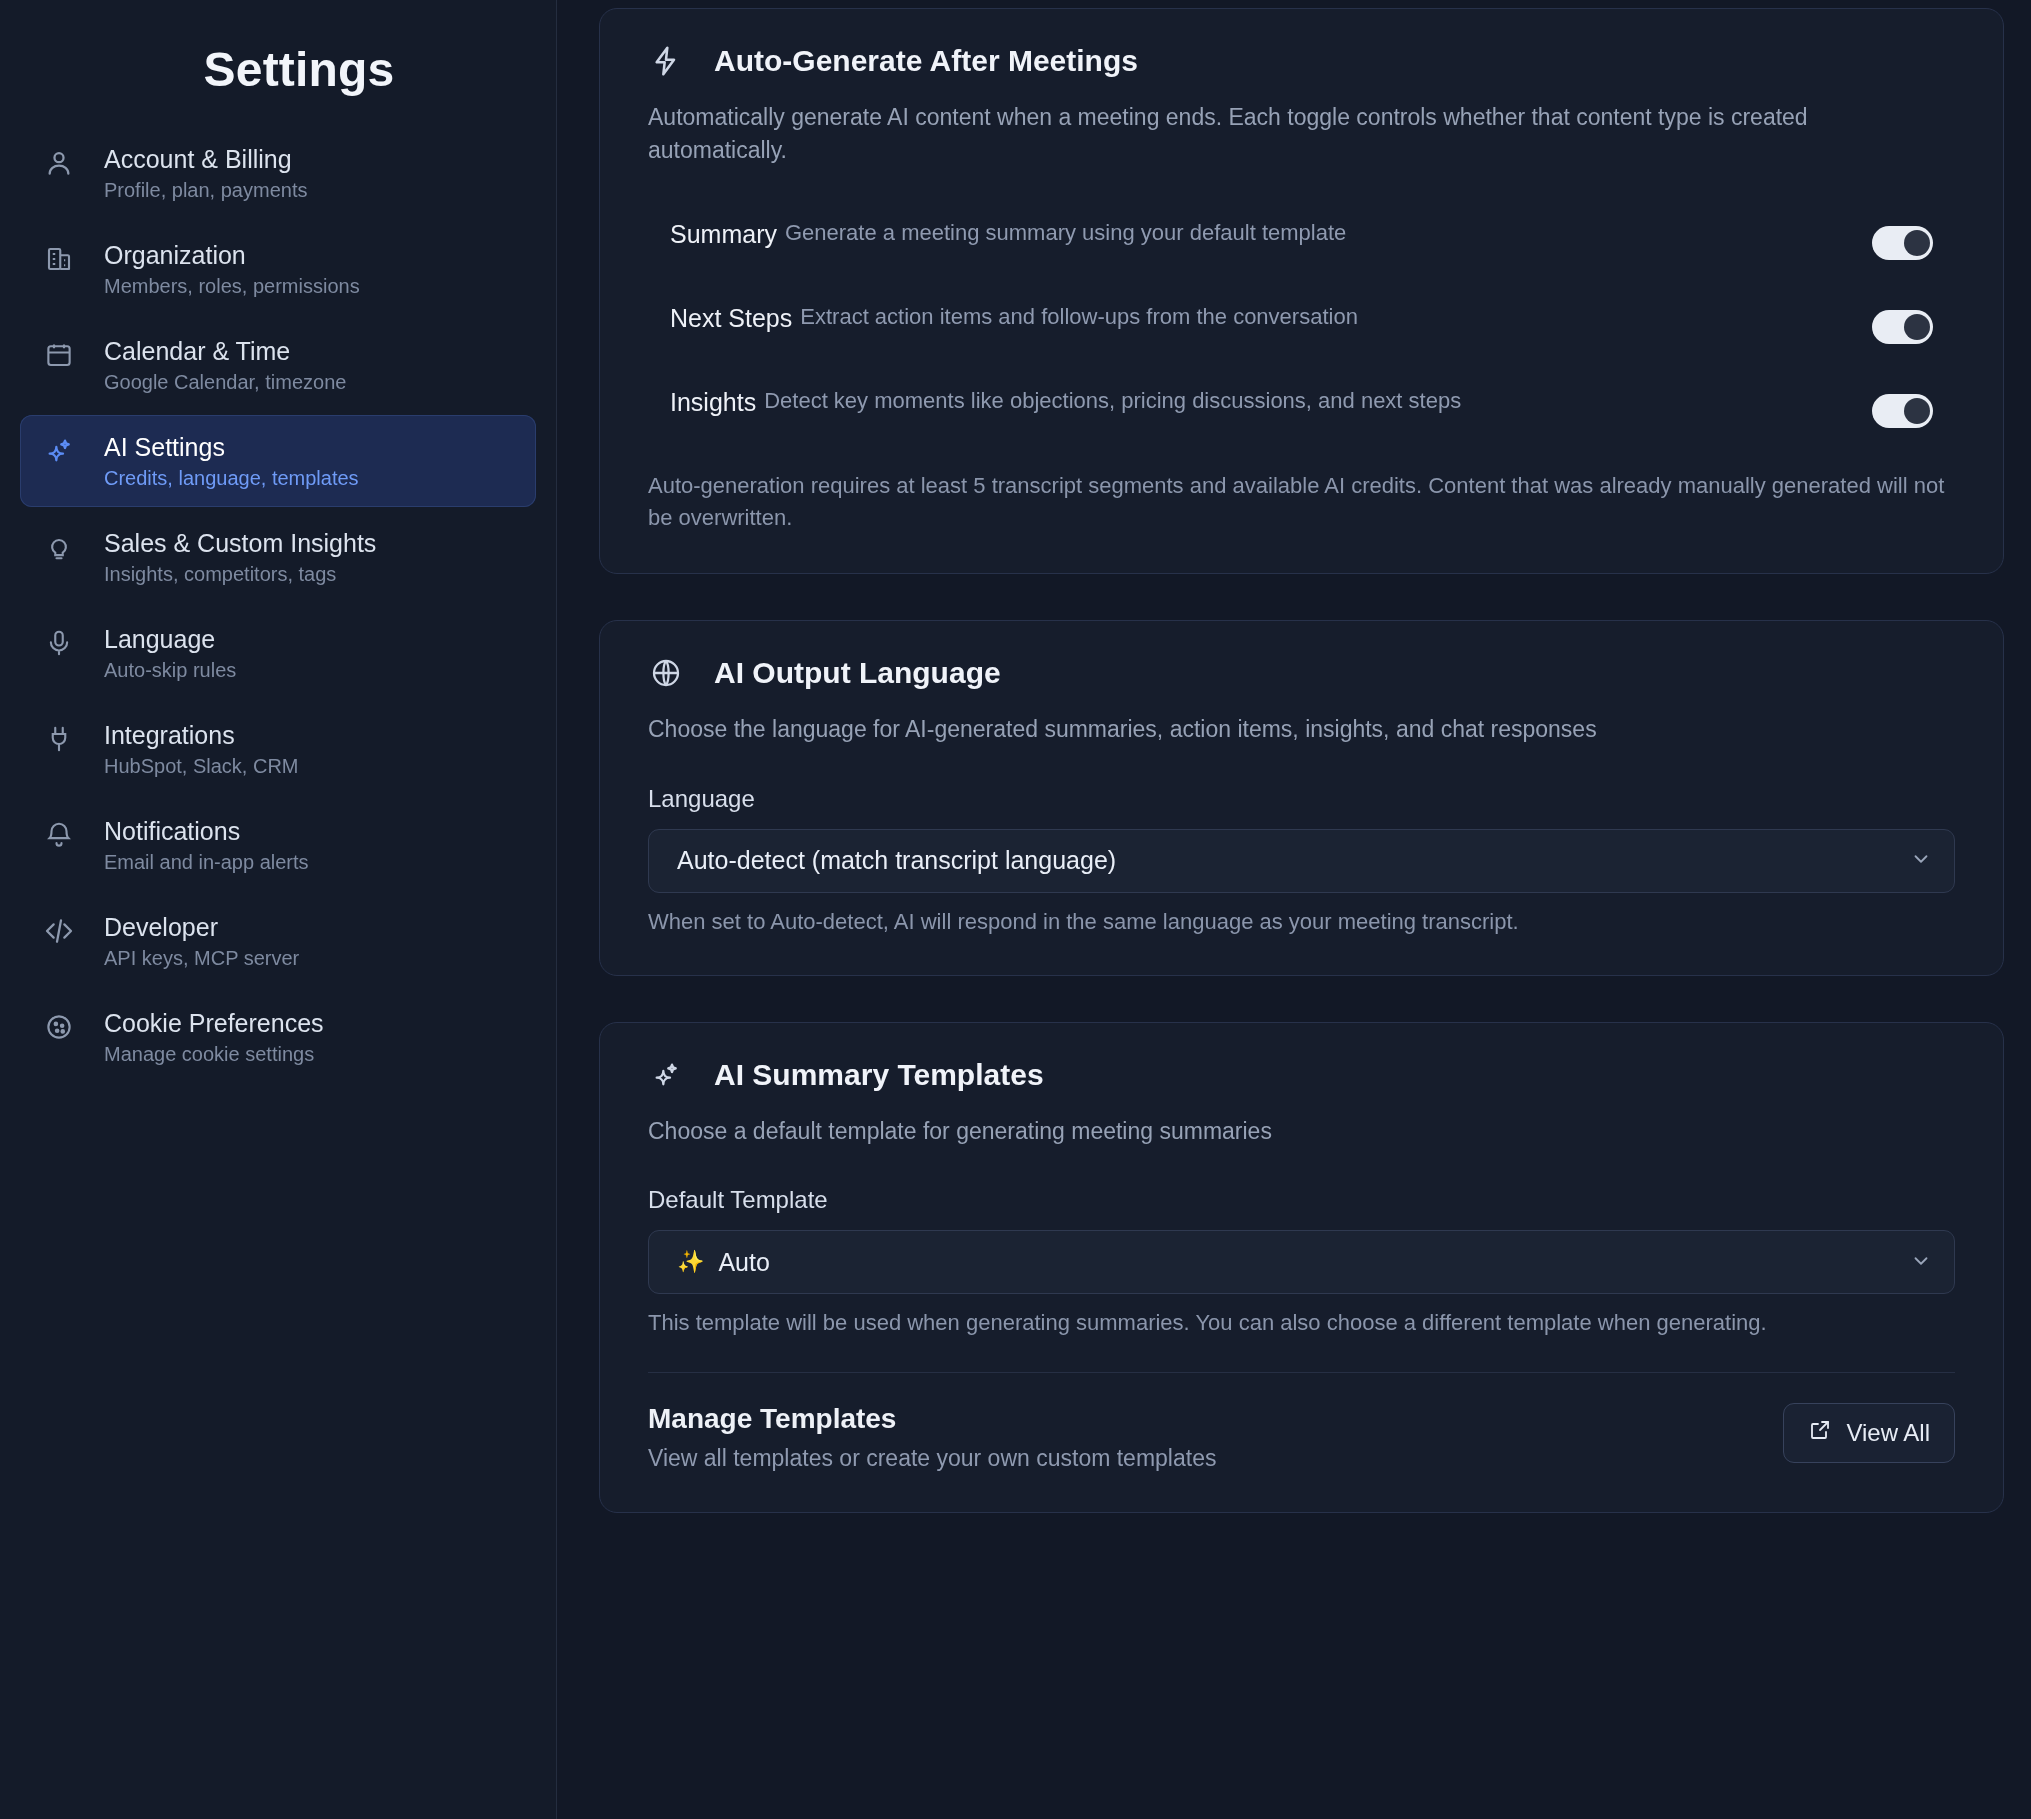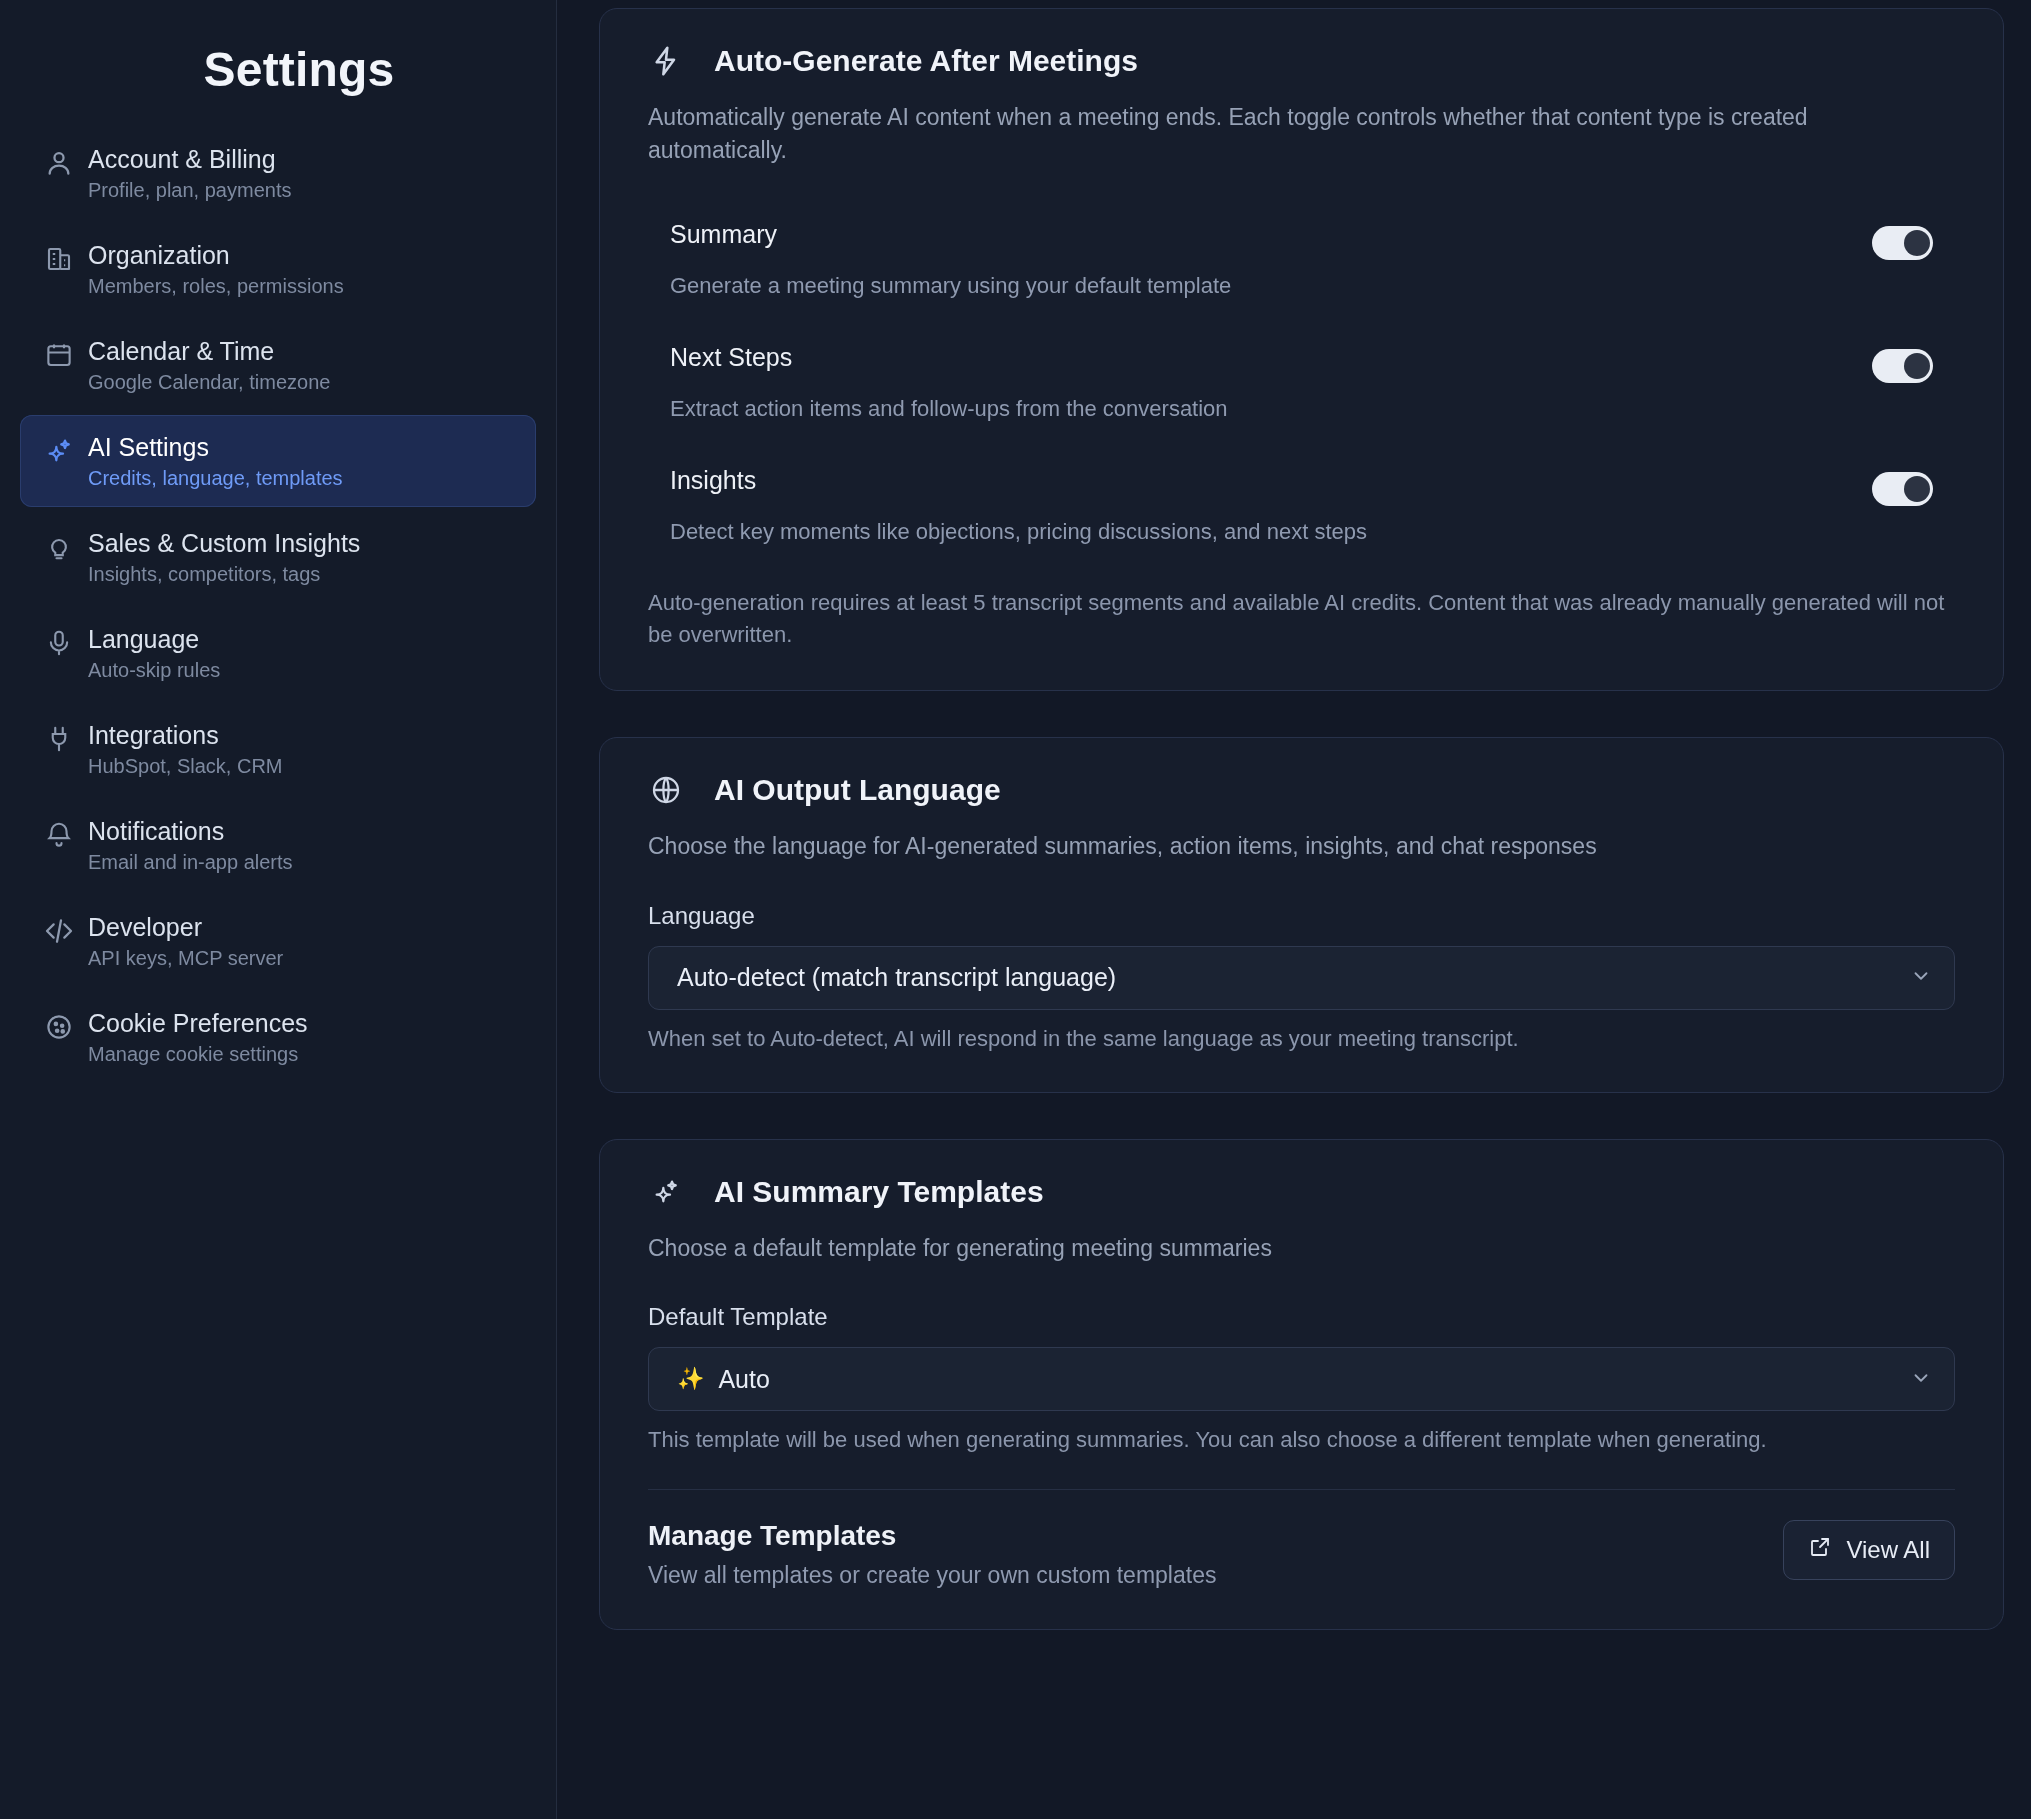--- a/index.html
+++ b/index.html
@@ -31,21 +31,21 @@
     font-weight: bold;
     color: #f2f5fa;
     padding: 8px 0 30px 42px;
     letter-spacing: 0.2px;
     text-align: center;
   }
   .nav-list { padding: 0 20px; }
   .nav-item {
     display: flex;
     align-items: flex-start;
-    gap: 12px;
+    gap: 28px;
     padding: 17px 22px;
     border-radius: 12px;
     margin-bottom: 4px;
     cursor: pointer;
   }
   .nav-item.active {
     background: #1d2b52;
     box-shadow: inset 0 0 0 1px #2a3d6d;
   }
   .nav-icon {
@@ -113,21 +113,21 @@
   }
 
   .toggle-list { margin-top: 30px; }
   .toggle-row {
     display: flex;
     align-items: flex-start;
     justify-content: space-between;
     padding: 22px 22px 22px 22px;
     border-radius: 12px;
   }
-  .toggle-texts { display: flex; flex-direction: column; gap: 24px; }
+  .toggle-texts { display: flex; flex-direction: row; gap: 8px; }
   .toggle-label { font-size: 25px; color: #eef1f7; }
   .toggle-sub { font-size: 22px; color: #8f9ab0; }
   .switch {
     width: 61px;
     height: 34px;
     border-radius: 17px;
     background: #e9edf4;
     position: relative;
     flex: 0 0 61px;
     margin-top: 6px;

